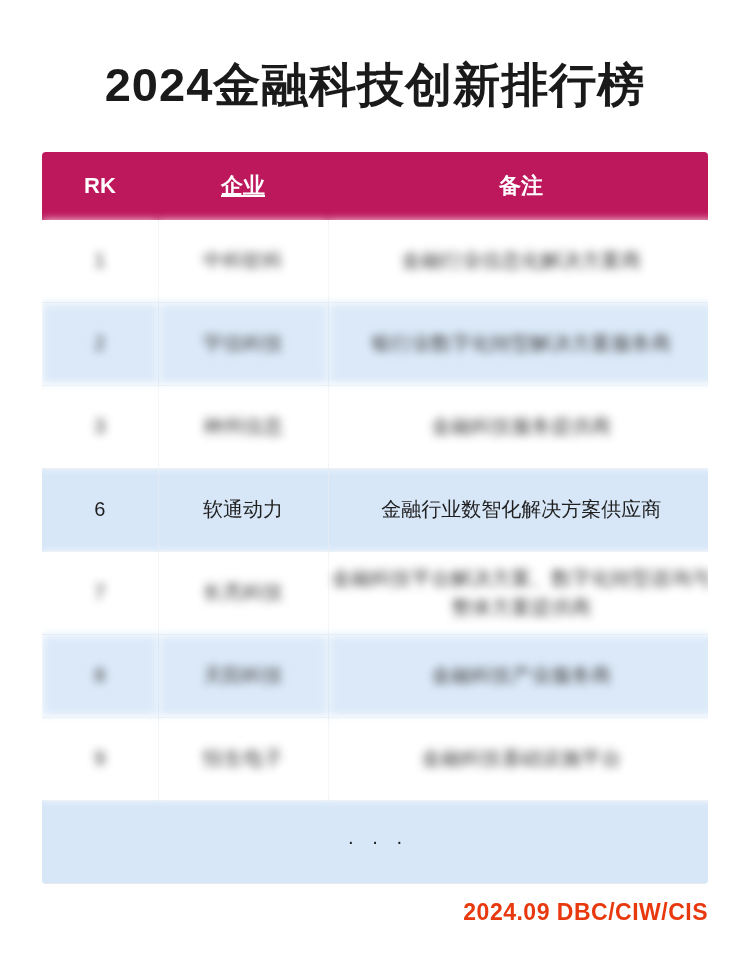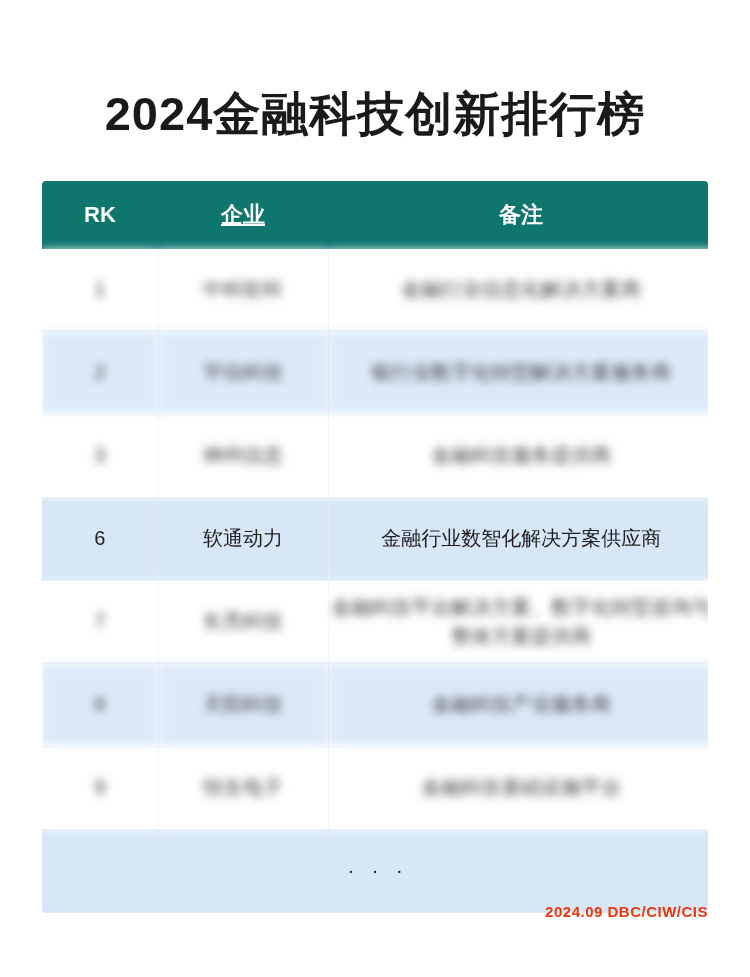--- a/index.html
+++ b/index.html
@@ -18,36 +18,36 @@
     width: 750px;
     height: 977px;
     box-sizing: border-box;
   }
   .title {
     text-align: center;
     font-size: 47px;
     font-weight: bold;
     color: #1a1a1a;
     letter-spacing: 1px;
-    padding-top: 85px;
+    padding-top: 56px;
     padding-bottom: 0;
     line-height: 1.25;
   }
   .table-wrap {
     margin: 37px 42px 0 42px;
     border-radius: 4px;
     overflow: hidden;
   }
   table.rank-table {
     width: 666px;
     border-collapse: collapse;
     table-layout: fixed;
   }
   table.rank-table th {
-    background: #0f766e;
+    background: #be185d;
     color: #ffffff;
     font-size: 22px;
     font-weight: bold;
     height: 66px;
     text-align: center;
     vertical-align: middle;
     border: none;
   }
   table.rank-table td {
     height: 80px;
@@ -85,23 +85,23 @@
     height: 78px;
     font-size: 26px;
     letter-spacing: 6px;
     color: #3a3a3a;
     border-bottom: none;
     border-right: none;
   }
   .footer {
     position: absolute;
     right: 42px;
-    bottom: 57px;
+    bottom: 51px;
     color: #e8380d;
-    font-size: 15px;
+    font-size: 23px;
     font-weight: bold;
     letter-spacing: 0.5px;
   }
 </style>
 </head>
 <body>
 
 <div class="page">
 
   <div class="title">2024金融科技创新排行榜</div>

